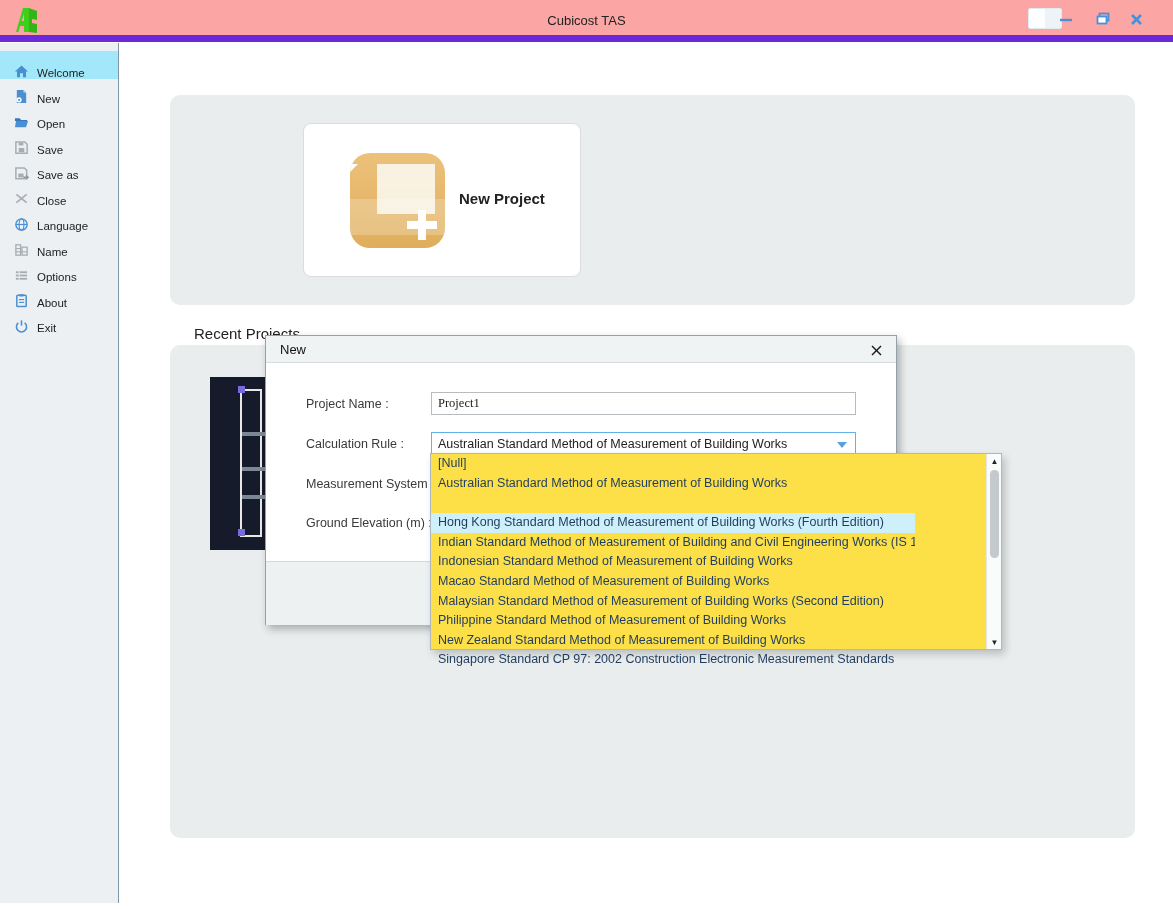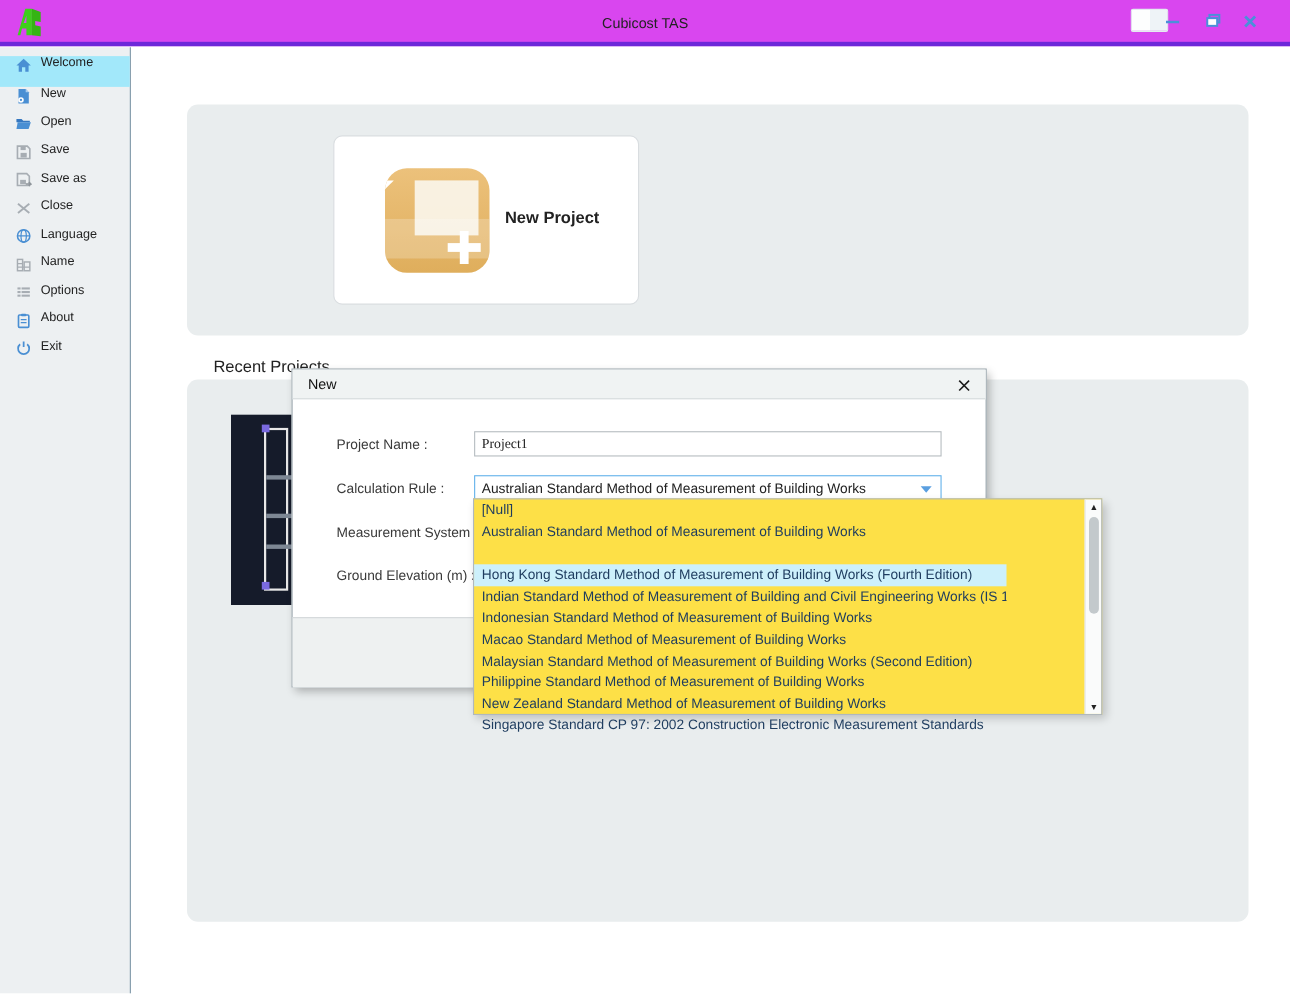--- a/index.html
+++ b/index.html
@@ -1,34 +1,34 @@
 <!DOCTYPE html>
 <html><head>
 <meta charset="utf-8">
 <style>
   * { margin:0; padding:0; box-sizing:border-box; }
   html,body { width:1173px; height:909px; overflow:hidden; background:#fff;
               font-family:"Liberation Sans", sans-serif; }
 
   
   #titlebar { position:absolute; left:0; top:0; width:1173px; height:42px;
-              background:#d946ef; border-bottom:4px solid #6d28d9; }
+              background:#fca5a5; border-bottom:7px solid #6d28d9; }
   #logo { position:absolute; left:10px; top:4px; width:34px; height:34px; }
   #app-title { position:absolute; left:0; right:0; top:13px; text-align:center;
                font-size:13px; color:#222; }
   .winbtn { position:absolute; top:8px; width:26px; height:22px; display:flex;
             align-items:center; justify-content:center; cursor:default; }
   #titlebar-widget { position:absolute; left:1028px; top:8px; width:34px; height:21px;
                      background:linear-gradient(90deg,#fdfefe 0 50%,#eef3f7 50% 100%);
                      border:1px solid #e4ebf0; border-radius:2px; }
 
   
   #sidebar { position:absolute; left:0; top:43px; width:119px; height:860px;
              background:#edf0f2; border-right:1px solid #7e97a8; }
-  .side-item { position:relative; height:25.5px; display:flex; align-items:flex-start;
+  .side-item { position:relative; height:25.5px; display:flex; align-items:flex-end;
                padding-left:13px; font-size:11.5px; color:#222; cursor:pointer; }
   .side-item.active { background:#a2e8fa; height:28px; }
   .side-item .icn { width:16px; height:16px; margin-right:8px; display:inline-flex;
                     align-items:center; justify-content:center; }
   .side-item .icn svg { width:15px; height:15px; }
 
   
   .panel { position:absolute; left:170px; width:965px; background:#e9edee; border-radius:10px;font-weight:bold; }
   #panel-top { top:95px; height:210px; }
   #panel-recent { top:345px; height:493px; }

